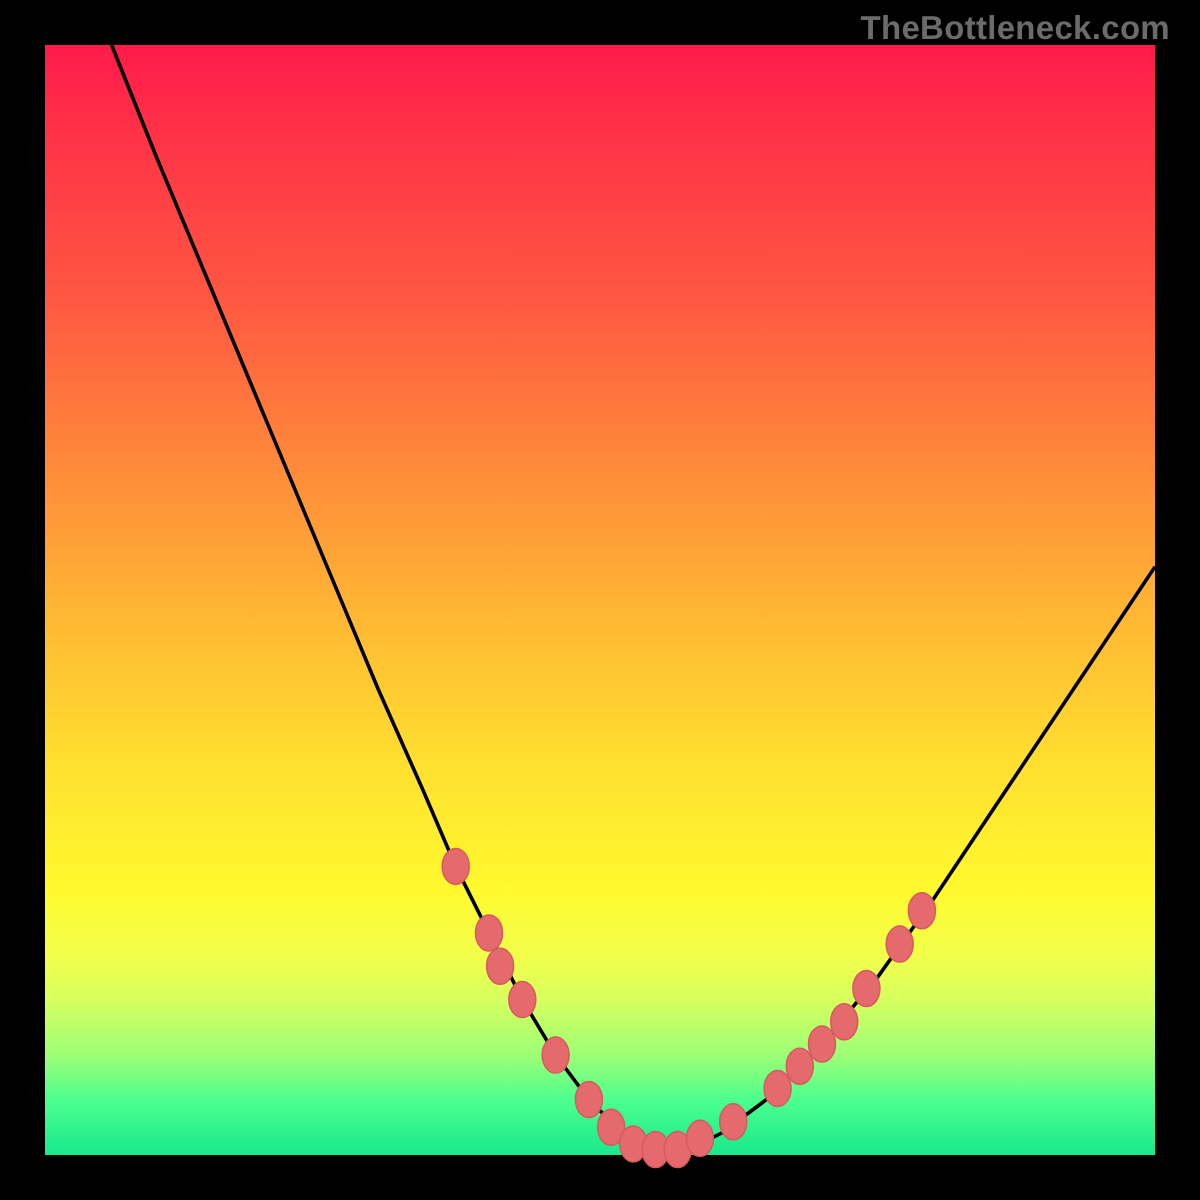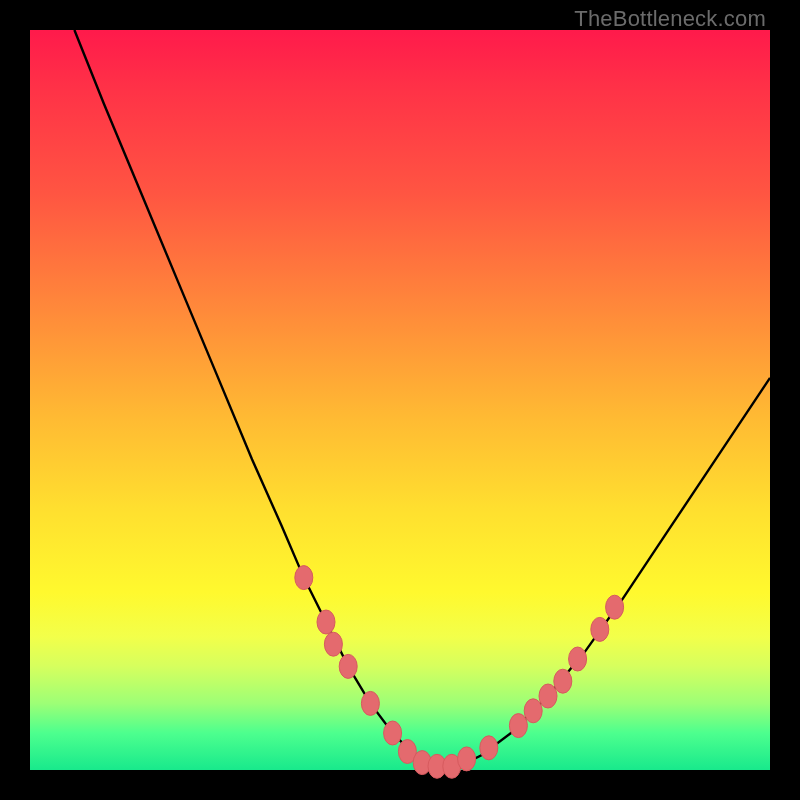--- a/index.html
+++ b/index.html
@@ -36,24 +36,24 @@
       #f2ff4a 82%,
       #d6ff5e 86%,
       #9dff76 91%,
       #4dff8e 95%,
       #18e98c 100%
     );
   }
   .watermark {
     position: absolute;
     top: 6px;
-    right: 34px;
+    right: 20px;
     color: #6b6b6b;
     font-size: 22px;
-    font-weight: 400;
+    font-weight: 700;
     letter-spacing: 0.2px;
     user-select: none;
   }
   svg.curve {
     position: absolute;
     left: 0;
     top: 0;
     width: 740px;
     height: 740px;
     overflow: visible;

